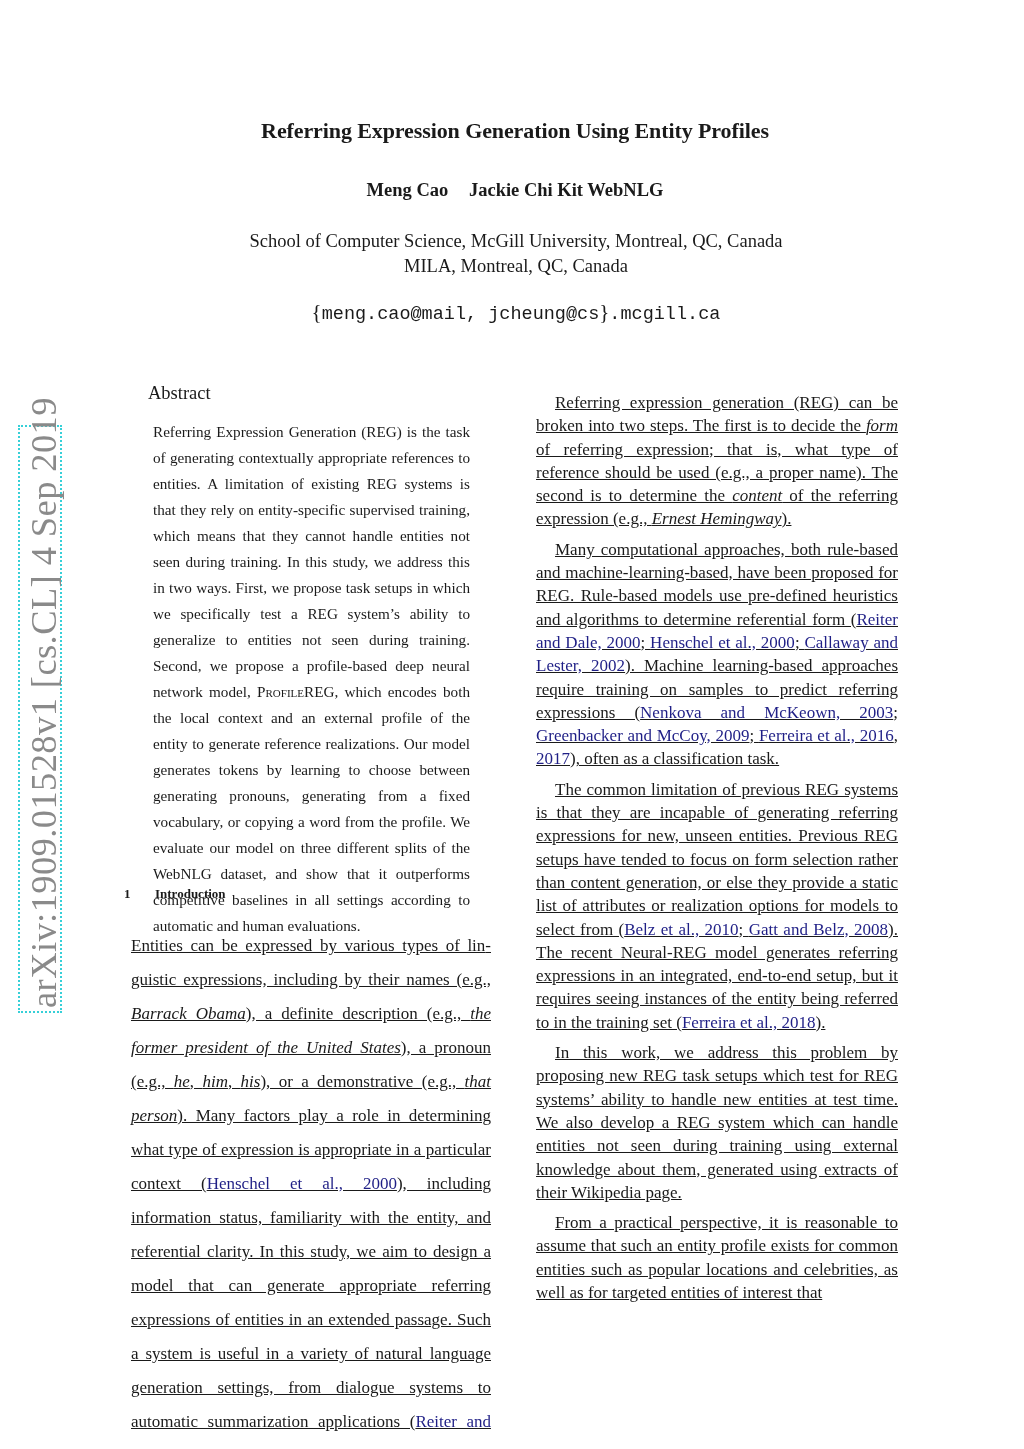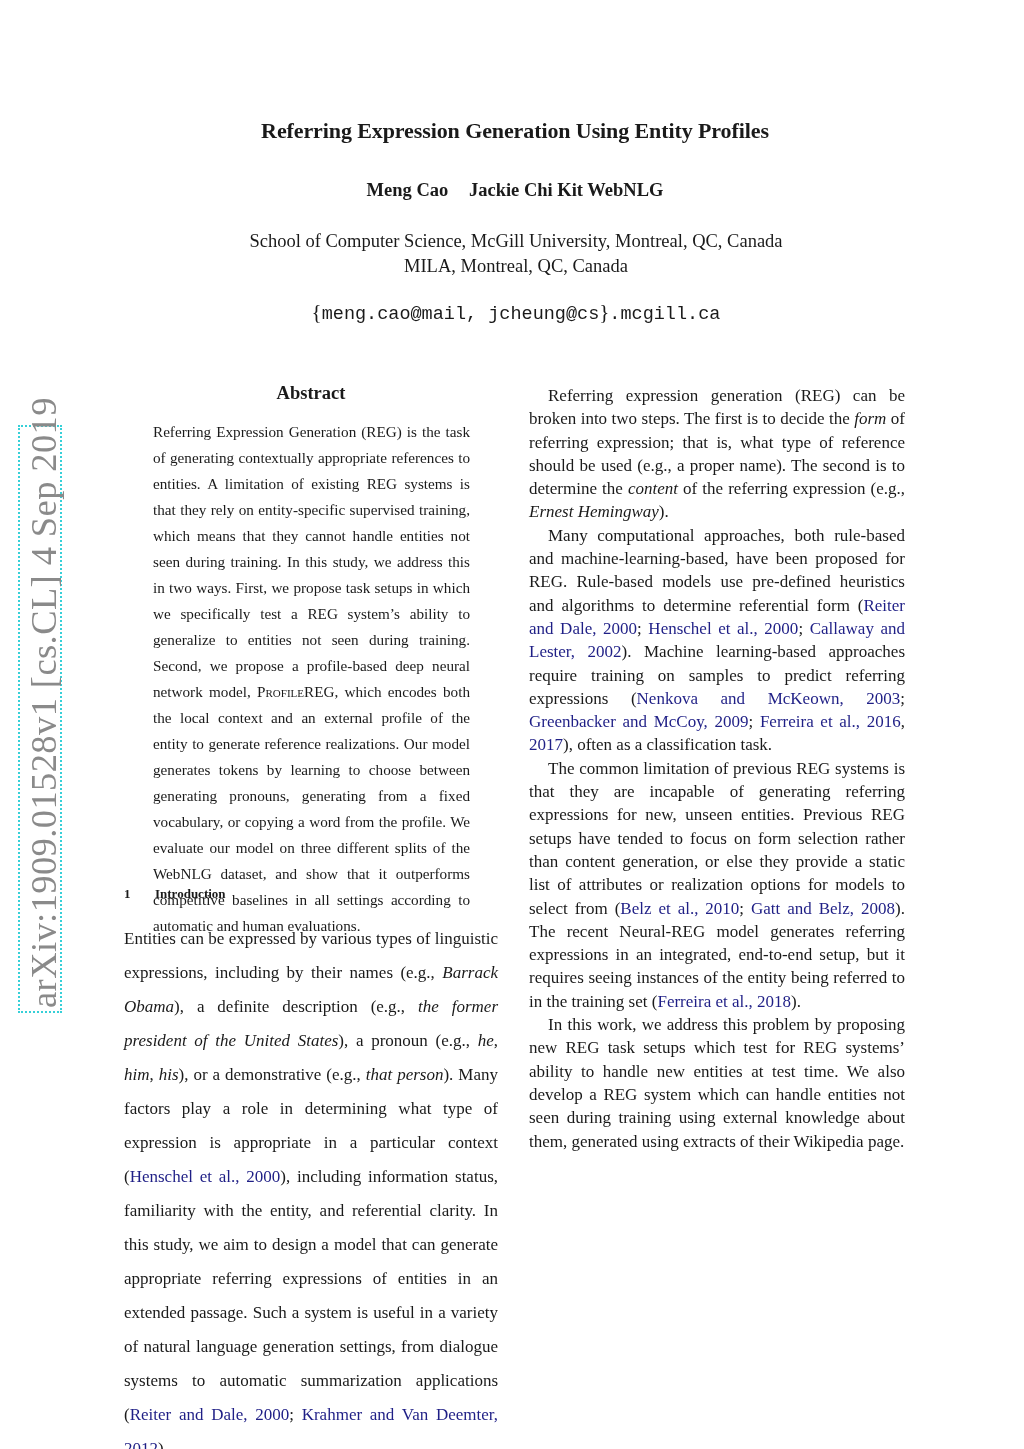--- a/index.html
+++ b/index.html
@@ -15,34 +15,34 @@
   .email { position: absolute; top: 300px; left: 0; width: 1032px; text-align: center;
            font-size: 18.5px; font-family: "Liberation Mono", "DejaVu Sans Mono", monospace; }
   .email .brace { font-family: "Liberation Serif", serif; font-size: 21px; }
 
   .arxiv { position: absolute; left: 18px; top: 425px; width: 44px; height: 588px;
            border: 2px dotted #36d0d8; box-sizing: border-box; }
   .arxiv-text { position: absolute; left: 22px; top: 1008px; transform-origin: 0 0;
                 transform: rotate(-90deg); white-space: nowrap; font-size: 36.5px;
                 color: #8a8a8a; letter-spacing: 0.4px; width: 584px; text-align: center; }
 
-  .abstract-title { position: absolute; top: 383px; left: 148px; width: 326px; text-align: center;
-                    font-weight: bold; font-size: 18.5px; }
+  .abstract-title { position: absolute; top: 383px; left: 148px; width: 326px; text-align: left;
+                    font-weight: normal; font-size: 18.5px; }
   .abstract { position: absolute; top: 419px; left: 153px; width: 317px; font-size: 15.2px;
               line-height: 26px; text-align: justify; hyphens: manual; }
   .sc { font-variant: small-caps; }
 
   .section-head { position: absolute; top: 886px; left: 124px; font-weight: bold; font-size: 13px; }
   .section-head .num { display: inline-block; width: 31px; }
 
   .col-left { position: absolute; top: 922px; left: 124px; width: 374px; font-size: 17px;
               line-height: 34px; text-align: justify; }
   .col-right { position: absolute; top: 384px; left: 529px; width: 376px; font-size: 17px;
                line-height: 23.3px; text-align: justify; }
-  .col-right p, .col-left p { margin: 0; }
+  .col-right p, .col-left p { margin: 7px; text-decoration: underline; }
   .col-right p + p { margin-top: 0; }
   .indent { text-indent: 19px; }
   .cite { color: #1f1f86; }
   em { font-style: italic; }
   p { margin: 0; }
 </style>
 </head>
 <body>
 
 <div class="title">Referring Expression Generation Using Entity Profiles</div>
@@ -66,13 +66,14 @@
 
 <div class="col-left">
   <p><span>Entities can be expressed by various types of lin­guistic expressions, including by their names (e.g., </span><em>Barrack Obama</em><span>), a definite description (e.g., </span><em>the former president of the United States</em><span>), a pro­noun (e.g., </span><em>he</em><span>, </span><em>him</em><span>, </span><em>his</em><span>), or a demonstrative (e.g., </span><em>that person</em><span>).  Many factors play a role in determining what type of expression is ap­propriate in a particular context (</span><span class="cite">Henschel et al., 2000</span><span>), including information status, familiarity with the entity, and referential clarity.  In this study, we aim to design a model that can gen­erate appropriate referring expressions of entities in an extended passage.  Such a system is use­ful in a variety of natural language generation set­tings, from dialogue systems to automatic sum­marization applications (</span><span class="cite">Reiter and Dale, 2000</span><span>; </span><span class="cite">Krahmer and Van Deemter, 2012</span><span>).</span></p>
 </div>
 
 <div class="col-right">
   <p class="indent"><span>Referring expression generation (REG) can be broken into two steps.  The first is to decide the </span><em>form</em><span> of referring expression; that is, what type of reference should be used (e.g., a proper name). The second is to determine the </span><em>content</em><span> of the re­ferring expression (e.g., </span><em>Ernest Hemingway</em><span>).</span></p>
   <p class="indent"><span>Many computational approaches, both rule-based and machine-learning-based, have been proposed for REG. Rule-based models use pre-defined heuristics and algorithms to deter­mine referential form (</span><span class="cite">Reiter and Dale, 2000</span><span>; </span><span class="cite">Henschel et al., 2000</span><span>; </span><span class="cite">Callaway and Lester, 2002</span><span>).  Machine learning-based approaches require training on samples to predict referring expressions (</span><span class="cite">Nenkova and McKeown, 2003</span><span>; </span><span class="cite">Greenbacker and McCoy, 2009</span><span>; </span><span class="cite">Ferreira et al., 2016</span><span>, </span><span class="cite">2017</span><span>), often as a classification task.</span></p>
   <p class="indent"><span>The common limitation of previous REG sys­tems is that they are incapable of generating re­ferring expressions for new, unseen entities.  Pre­vious REG setups have tended to focus on form selection rather than content generation, or else they provide a static list of attributes or realiza­tion options for models to select from (</span><span class="cite">Belz et al., 2010</span><span>; </span><span class="cite">Gatt and Belz, 2008</span><span>).  The recent Neural-REG model generates referring expressions in an integrated, end-to-end setup, but it requires see­ing instances of the entity being referred to in the training set (</span><span class="cite">Ferreira et al., 2018</span><span>).</span></p>
   <p class="indent">In this work, we address this problem by proposing new REG task setups which test for REG systems’ ability to handle new entities at test time.  We also develop a REG system which can handle entities not seen during training using ex­ternal knowledge about them, generated using ex­tracts of their Wikipedia page.</p>
+  <p class="indent">From a practical perspective, it is reasonable to assume that such an entity profile exists for com­mon entities such as popular locations and celebri­ties, as well as for targeted entities of interest that</p>
 </div>
 
 </body></html>

